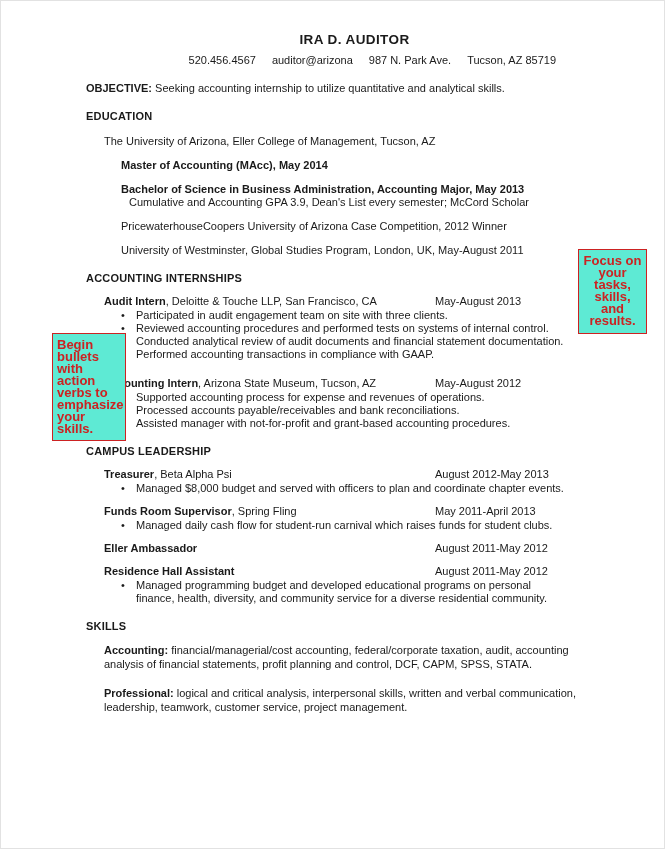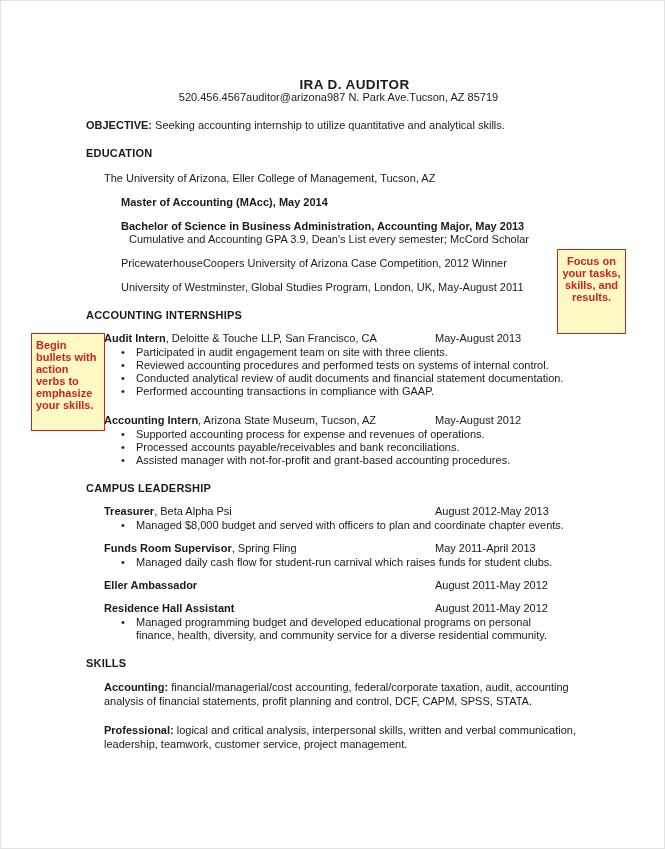--- a/index.html
+++ b/index.html
@@ -14,31 +14,32 @@
     font-family: "Liberation Sans", sans-serif;
     font-size: 11px;
     line-height: 13px;
     color: #1a1a1a;
     overflow: hidden;
     border: 1px solid #e2e2e2;
   }
 
   
   .name {
-    margin-top: 77px;
+    margin-top: 32px;
     text-align: center;
     font-size: 13.5px;
     font-weight: bold;
     letter-spacing: 0.4px;
     padding-left: 44px;
   }
   .contact-row {
     display: flex;
-    justify-content: center;
-    margin: 0 108px 0 120px;
+    justify-content: flex-end;
+    margin: 8px 108px 0 120px;
+    gap: 16px;
   }
 
   
   .objective { margin: 15px 65px 0 85px; }
   .h-section { font-weight: bold; margin: 15px 0 0 85px; letter-spacing: 0.2px; }
   .bold { font-weight: bold; }
 
   .edu-school { margin: 12px 0 0 103px; }
   .edu-line   { margin: 11px 0 0 120px; }
   .edu-sub    { margin: 0 0 0 128px; }
@@ -79,25 +80,26 @@
     max-width: 490px;
     line-height: 14px;
   }
   .skills-para.gap-lg { margin-top: 15px; }
 
   
   .callout {
     position: absolute;
     border: 1px solid #cc2222;
     color: #cc2222;
-    font-size: 11px;
+    font-size: 13px;
     font-weight: bold;
     line-height: 12px;
     padding: 5px 4px;
-    background: #fef9c3;
+    background: #5eead4;
+    margin-left: 21px;
   }
   .callout-right {
     left: 556px;
     top: 248px;
     width: 69px;
     min-height: 85px;
     text-align: center;
   }
   .callout-left {
     left: 30px;

